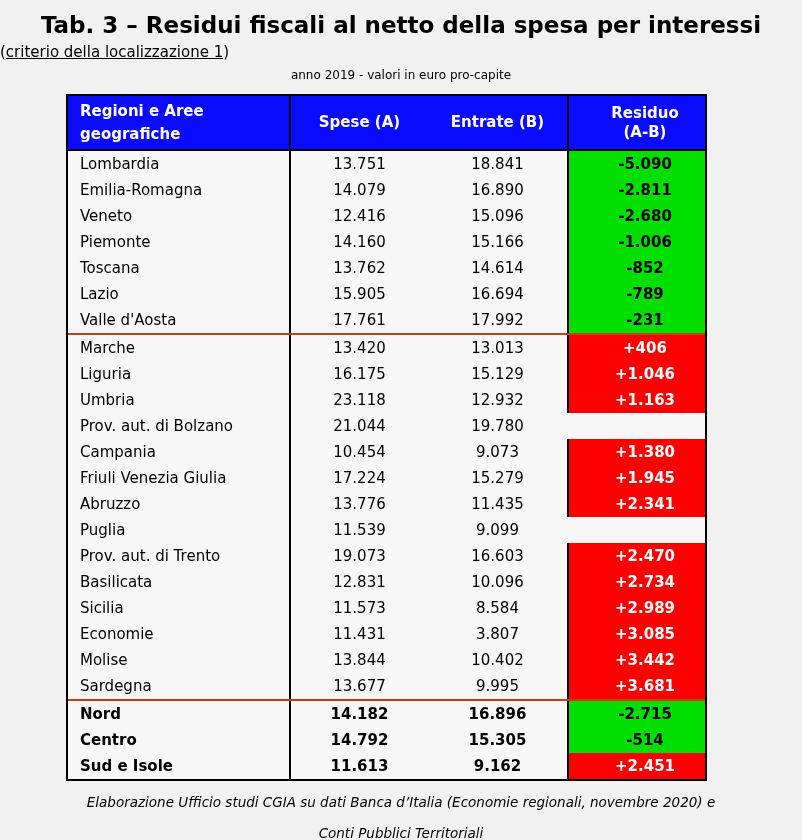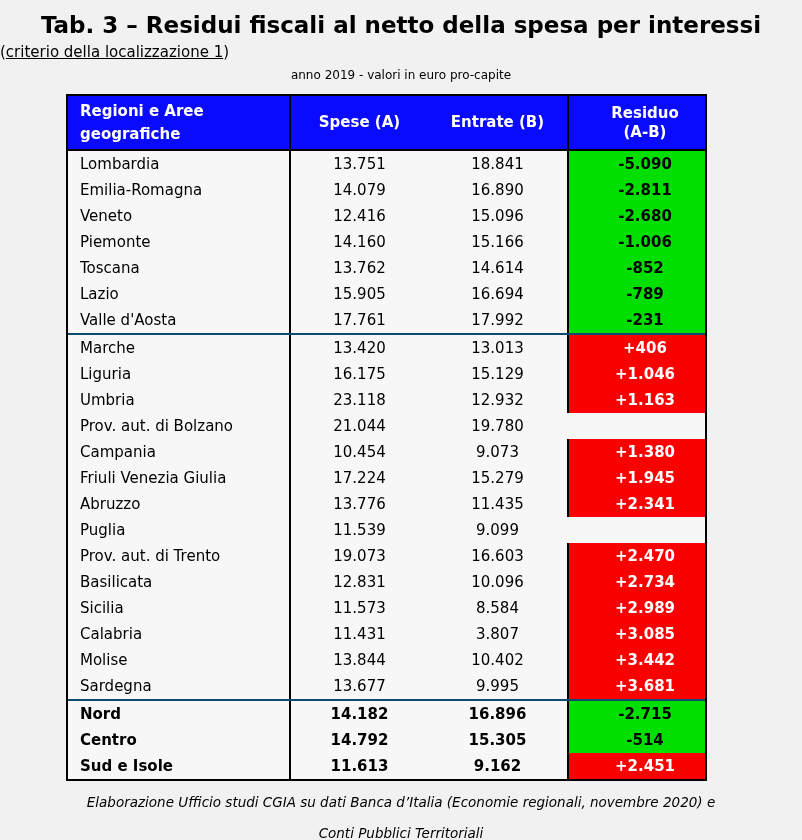--- a/index.html
+++ b/index.html
@@ -46,21 +46,21 @@
     display: flex; flex-direction: column; justify-content: center;
     padding-left: 12px; line-height: 23px; text-align: left;
   }
   .th.num {
     display: flex; align-items: center; justify-content: center;
     text-align: center; line-height: 19px; flex-direction: column;
   }
   .col-spese   { border-left: 2px solid #000; }
   .col-residuo { border-left: 2px solid #000; padding-left: 16px; }
 
-  .tgroup + .tgroup { border-top: 2px solid #0c4a6e; }
+  .tgroup + .tgroup { border-top: 2px solid #c2410c; }
   .tgroup.bold .td { font-weight: bold; }
 
   .td { height: 26px; line-height: 26px; font-size: 15px; overflow: hidden; }
   .td.region { padding-left: 12px; white-space: nowrap; }
   .td.num { text-align: center; }
   .td.residuo { text-align: center; font-weight: bold; }
   .td.residuo.green { background: var(--negative-bg, #00df00); color: var(--negative-text, #000); }
   .td.residuo.red   { background: var(--positive-bg, #fa0000); color: var(--positive-text, #fff); }
 
   .footer {
@@ -196,21 +196,21 @@
             <div class="td num">10.096</div>
             <div class="td residuo col-residuo red">+2.734</div>
           </div>
           <div class="tr">
             <div class="td region">Sicilia</div>
             <div class="td num col-spese">11.573</div>
             <div class="td num">8.584</div>
             <div class="td residuo col-residuo red">+2.989</div>
           </div>
           <div class="tr">
-            <div class="td region">Calabria</div>
+            <div class="td region">Economie</div>
             <div class="td num col-spese">11.431</div>
             <div class="td num">3.807</div>
             <div class="td residuo col-residuo red">+3.085</div>
           </div>
           <div class="tr">
             <div class="td region">Molise</div>
             <div class="td num col-spese">13.844</div>
             <div class="td num">10.402</div>
             <div class="td residuo col-residuo red">+3.442</div>
           </div>

